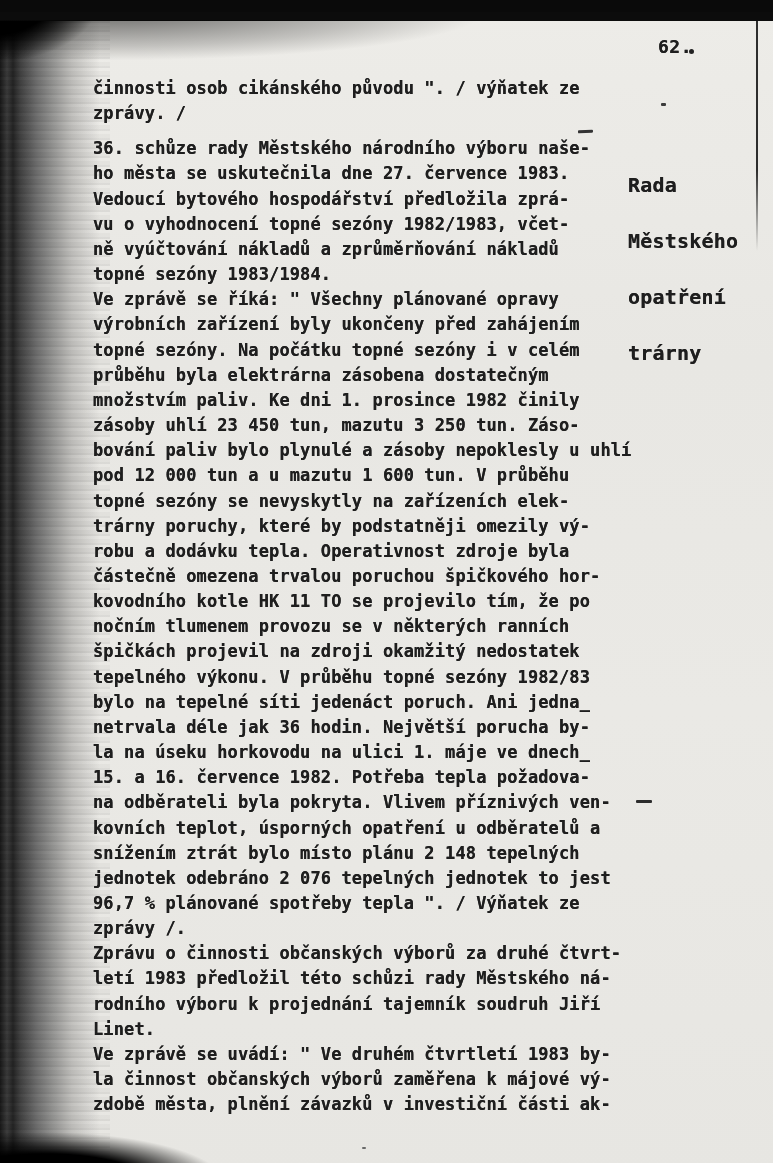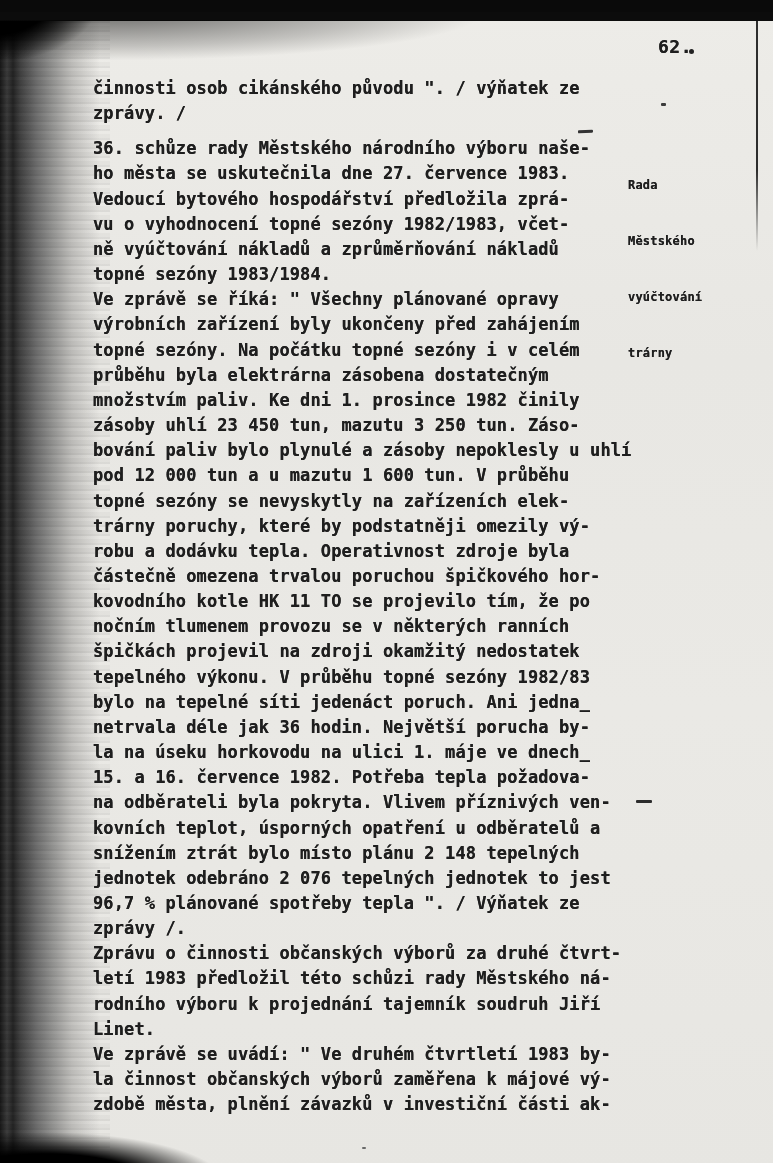--- a/index.html
+++ b/index.html
@@ -57,21 +57,21 @@
   }
   .body-text{
     position:absolute;left:93px;top:64px;width:640px;
     font-size:17px;line-height:25.16px;letter-spacing:.12px;white-space:pre;
   }
   .para{margin:0;}
   .para + .para{margin-top:10px;}
   .line{height:25.16px;}
   .margin-note{
     position:absolute;left:628px;top:127px;
-    font-size:12px;line-height:18.6px;letter-spacing:.2px;white-space:pre;
+    font-size:20px;line-height:18.6px;letter-spacing:.2px;white-space:pre;
   }
   
   .artifact{position:absolute;background:#333;border-radius:1px;}
   .art-dash1{left:578px;top:118px;width:15px;height:3px;transform:rotate(-3deg);}
   .art-dot1{left:689px;top:37px;width:5px;height:5px;border-radius:50%;background:#222;}
   .art-speck1{left:661px;top:91px;width:5px;height:3px;background:#3c3c3c;}
   .art-speck2{left:362px;top:1135px;width:4px;height:2px;background:#6a6a6a;}
   .art-underscore{left:636px;top:788px;width:16px;height:3px;background:#2c2c2c;}
 </style>
 </head>
@@ -91,21 +91,21 @@
   <div class="bottom-seg seg-c"></div>
   <div class="edge-right"></div>
 
   <div class="page-number ink">62.</div>
 
   <div class="body-text ink"><div class="para"><div class="line">činnosti osob cikánského původu ". / výňatek ze</div><div class="line">zprávy. /</div></div><div class="para"><div class="line">36. schůze rady Městského národního výboru naše-</div><div class="line">ho města se uskutečnila dne 27. července 1983.</div><div class="line">Vedoucí bytového hospodářství předložila zprá-</div><div class="line">vu o vyhodnocení topné sezóny 1982/1983, včet-</div><div class="line">ně vyúčtování nákladů a zprůměrňování nákladů</div><div class="line">topné sezóny 1983/1984.</div><div class="line">Ve zprávě se říká: " Všechny plánované opravy</div><div class="line">výrobních zařízení byly ukončeny před zahájením</div><div class="line">topné sezóny. Na počátku topné sezóny i v celém</div><div class="line">průběhu byla elektrárna zásobena dostatečným</div><div class="line">množstvím paliv. Ke dni 1. prosince 1982 činily</div><div class="line">zásoby uhlí 23 450 tun, mazutu 3 250 tun. Záso-</div><div class="line">bování paliv bylo plynulé a zásoby nepoklesly u uhlí</div><div class="line">pod 12 000 tun a u mazutu 1 600 tun. V průběhu</div><div class="line">topné sezóny se nevyskytly na zařízeních elek-</div><div class="line">trárny poruchy, které by podstatněji omezily vý-</div><div class="line">robu a dodávku tepla. Operativnost zdroje byla</div><div class="line">částečně omezena trvalou poruchou špičkového hor-</div><div class="line">kovodního kotle HK 11 TO se projevilo tím, že po</div><div class="line">nočním tlumenem provozu se v některých ranních</div><div class="line">špičkách projevil na zdroji okamžitý nedostatek</div><div class="line">tepelného výkonu. V průběhu topné sezóny 1982/83</div><div class="line">bylo na tepelné síti jedenáct poruch. Ani jedna_</div><div class="line">netrvala déle jak 36 hodin. Největší porucha by-</div><div class="line">la na úseku horkovodu na ulici 1. máje ve dnech_</div><div class="line">15. a 16. července 1982. Potřeba tepla požadova-</div><div class="line">na odběrateli byla pokryta. Vlivem příznivých ven-</div><div class="line">kovních teplot, úsporných opatření u odběratelů a</div><div class="line">snížením ztrát bylo místo plánu 2 148 tepelných</div><div class="line">jednotek odebráno 2 076 tepelných jednotek to jest</div><div class="line">96,7 % plánované spotřeby tepla ". / Výňatek ze</div><div class="line">zprávy /.</div><div class="line">Zprávu o činnosti občanských výborů za druhé čtvrt-</div><div class="line">letí 1983 předložil této schůzi rady Městského ná-</div><div class="line">rodního výboru k projednání tajemník soudruh Jiří</div><div class="line">Linet.</div><div class="line">Ve zprávě se uvádí: " Ve druhém čtvrtletí 1983 by-</div><div class="line">la činnost občanských výborů zaměřena k májové vý-</div><div class="line">zdobě města, plnění závazků v investiční části ak-</div></div></div>
 
   <div class="margin-note ink">
     <div class="note-line">Rada</div>
     <div class="note-line">Městského</div>
-    <div class="note-line">vyúčtování</div>
+    <div class="note-line">opatření</div>
     <div class="note-line">trárny</div>
   </div>
 
   <div class="artifact art-dash1"></div>
   <div class="artifact art-dot1"></div>
   <div class="artifact art-speck1"></div>
   <div class="artifact art-speck2"></div>
   <div class="artifact art-underscore"></div>
 </div>
 

